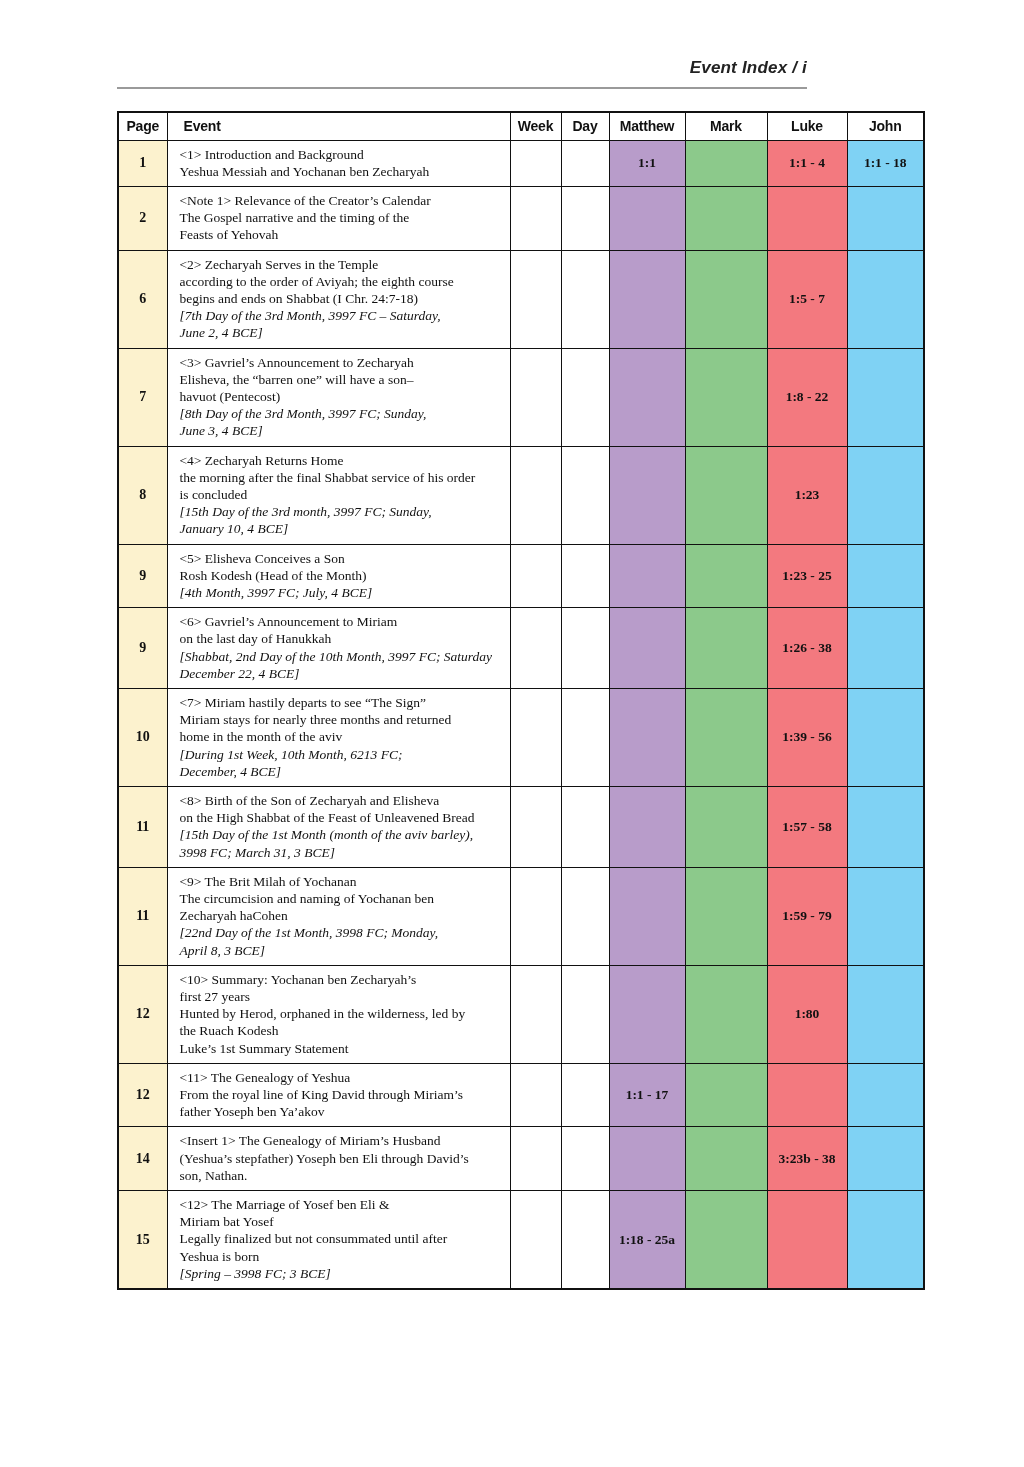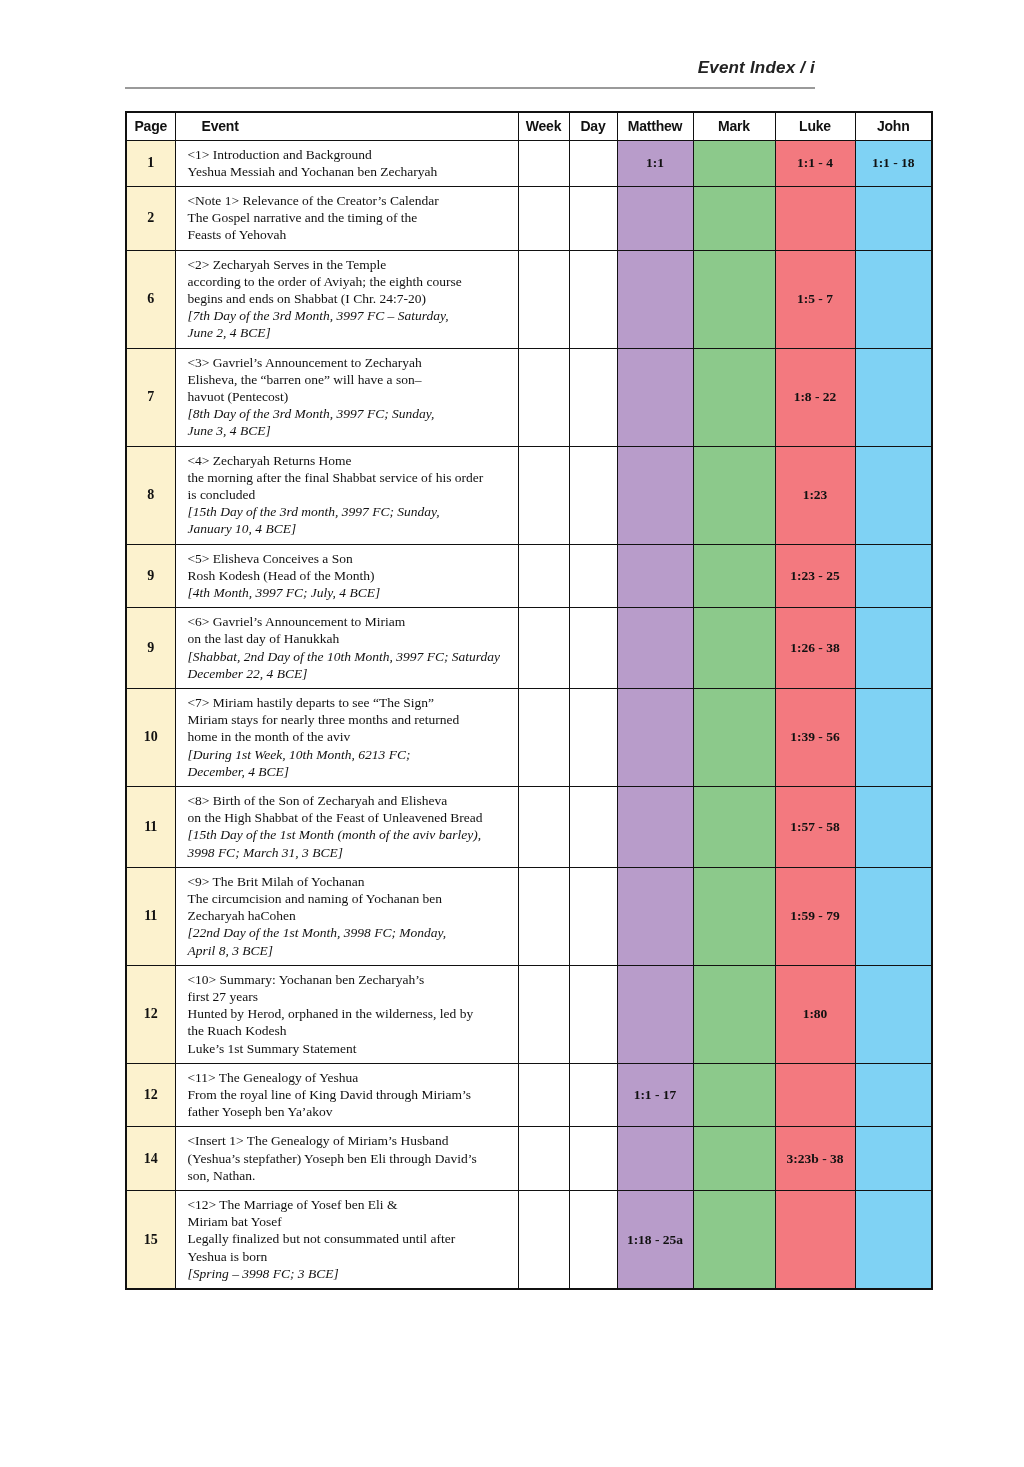--- a/index.html
+++ b/index.html
@@ -5,21 +5,21 @@
   * { margin: 0; padding: 0; box-sizing: border-box; }
   html, body { background: #ffffff; }
   body {
     width: 1024px; height: 1467px;
     position: relative;
     font-family: "Liberation Serif", serif;
     color: #111;
   }
   .content {
     position: absolute;
-    left: 125px; top: 58px;
+    left: 117px; top: 58px;
     width: 690px;
   }
   .page-header {
     text-align: right;
     font-family: "Liberation Sans", sans-serif;
     font-style: italic;
     font-weight: 600;
     font-size: 17px;
     letter-spacing: 0.2px;
     color: #222;
@@ -52,21 +52,21 @@
   .event-table thead th {
     height: 28px;
     background: #ffffff;
     font-family: "Liberation Sans", sans-serif;
     font-weight: bold;
     font-size: 14px;
     text-align: center;
     vertical-align: middle;
     letter-spacing: -0.2px;
   }
-  .event-table thead th.col-event { text-align: left; padding-left: 26px; }
+  .event-table thead th.col-event { text-align: left; padding-left: 16px; }
   
   col.c-page    { width: 49px; }
   col.c-event   { width: 343px; }
   col.c-week    { width: 51px; }
   col.c-day     { width: 48px; }
   col.c-matthew { width: 76px; }
   col.c-mark    { width: 82px; }
   col.c-luke    { width: 80px; }
   col.c-john    { width: 77px; }
 
@@ -154,21 +154,21 @@
     <td class="ref-cell ref-matthew"></td>
     <td class="ref-cell ref-mark"></td>
     <td class="ref-cell ref-luke"></td>
     <td class="ref-cell ref-john"></td>
   </tr>
         <tr>
     <td class="page-cell">6</td>
     <td class="event-cell">
             <div class="line bold">&lt;2&gt; Zecharyah Serves in the Temple</div>
             <div class="line normal">according to the order of Aviyah; the eighth course</div>
-            <div class="line normal">begins and ends on Shabbat (I Chr. 24:7-20)</div>
+            <div class="line normal">begins and ends on Shabbat (I Chr. 24:7-18)</div>
             <div class="line italic">[7th Day of the 3rd Month, 3997 FC – Saturday,</div>
             <div class="line italic">June 2, 4 BCE]</div>
           </td>
     <td class="blank-cell"></td>
     <td class="blank-cell"></td>
     <td class="ref-cell ref-matthew"></td>
     <td class="ref-cell ref-mark"></td>
     <td class="ref-cell ref-luke">1:5 - 7</td>
     <td class="ref-cell ref-john"></td>
   </tr>

